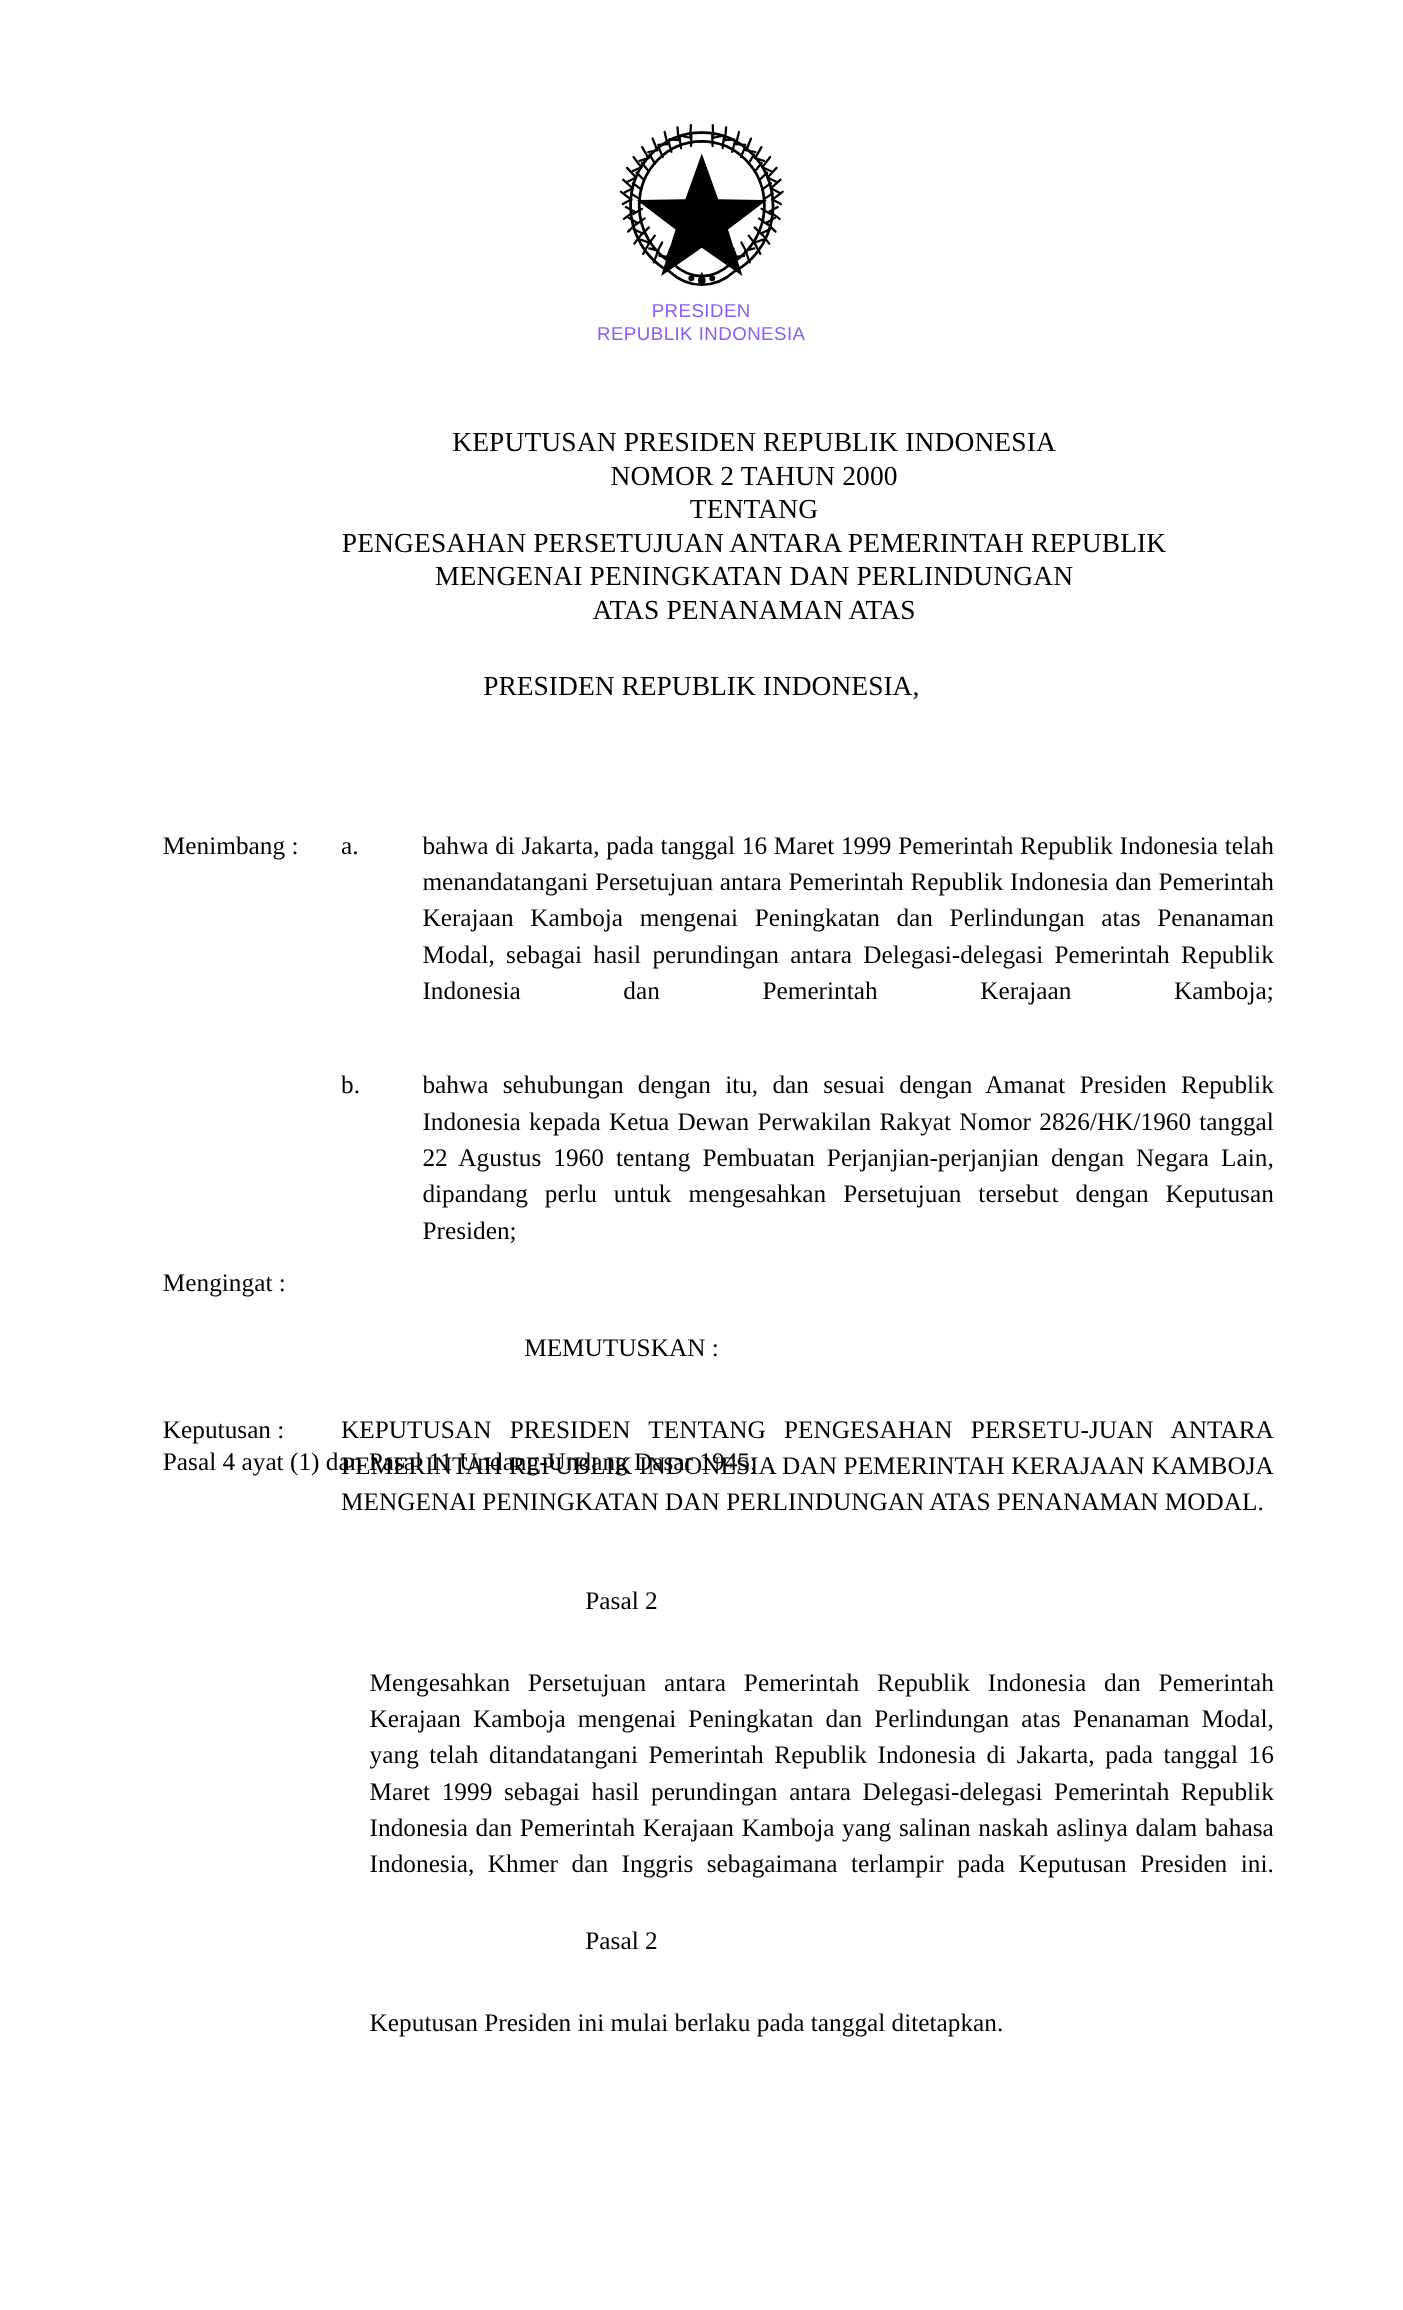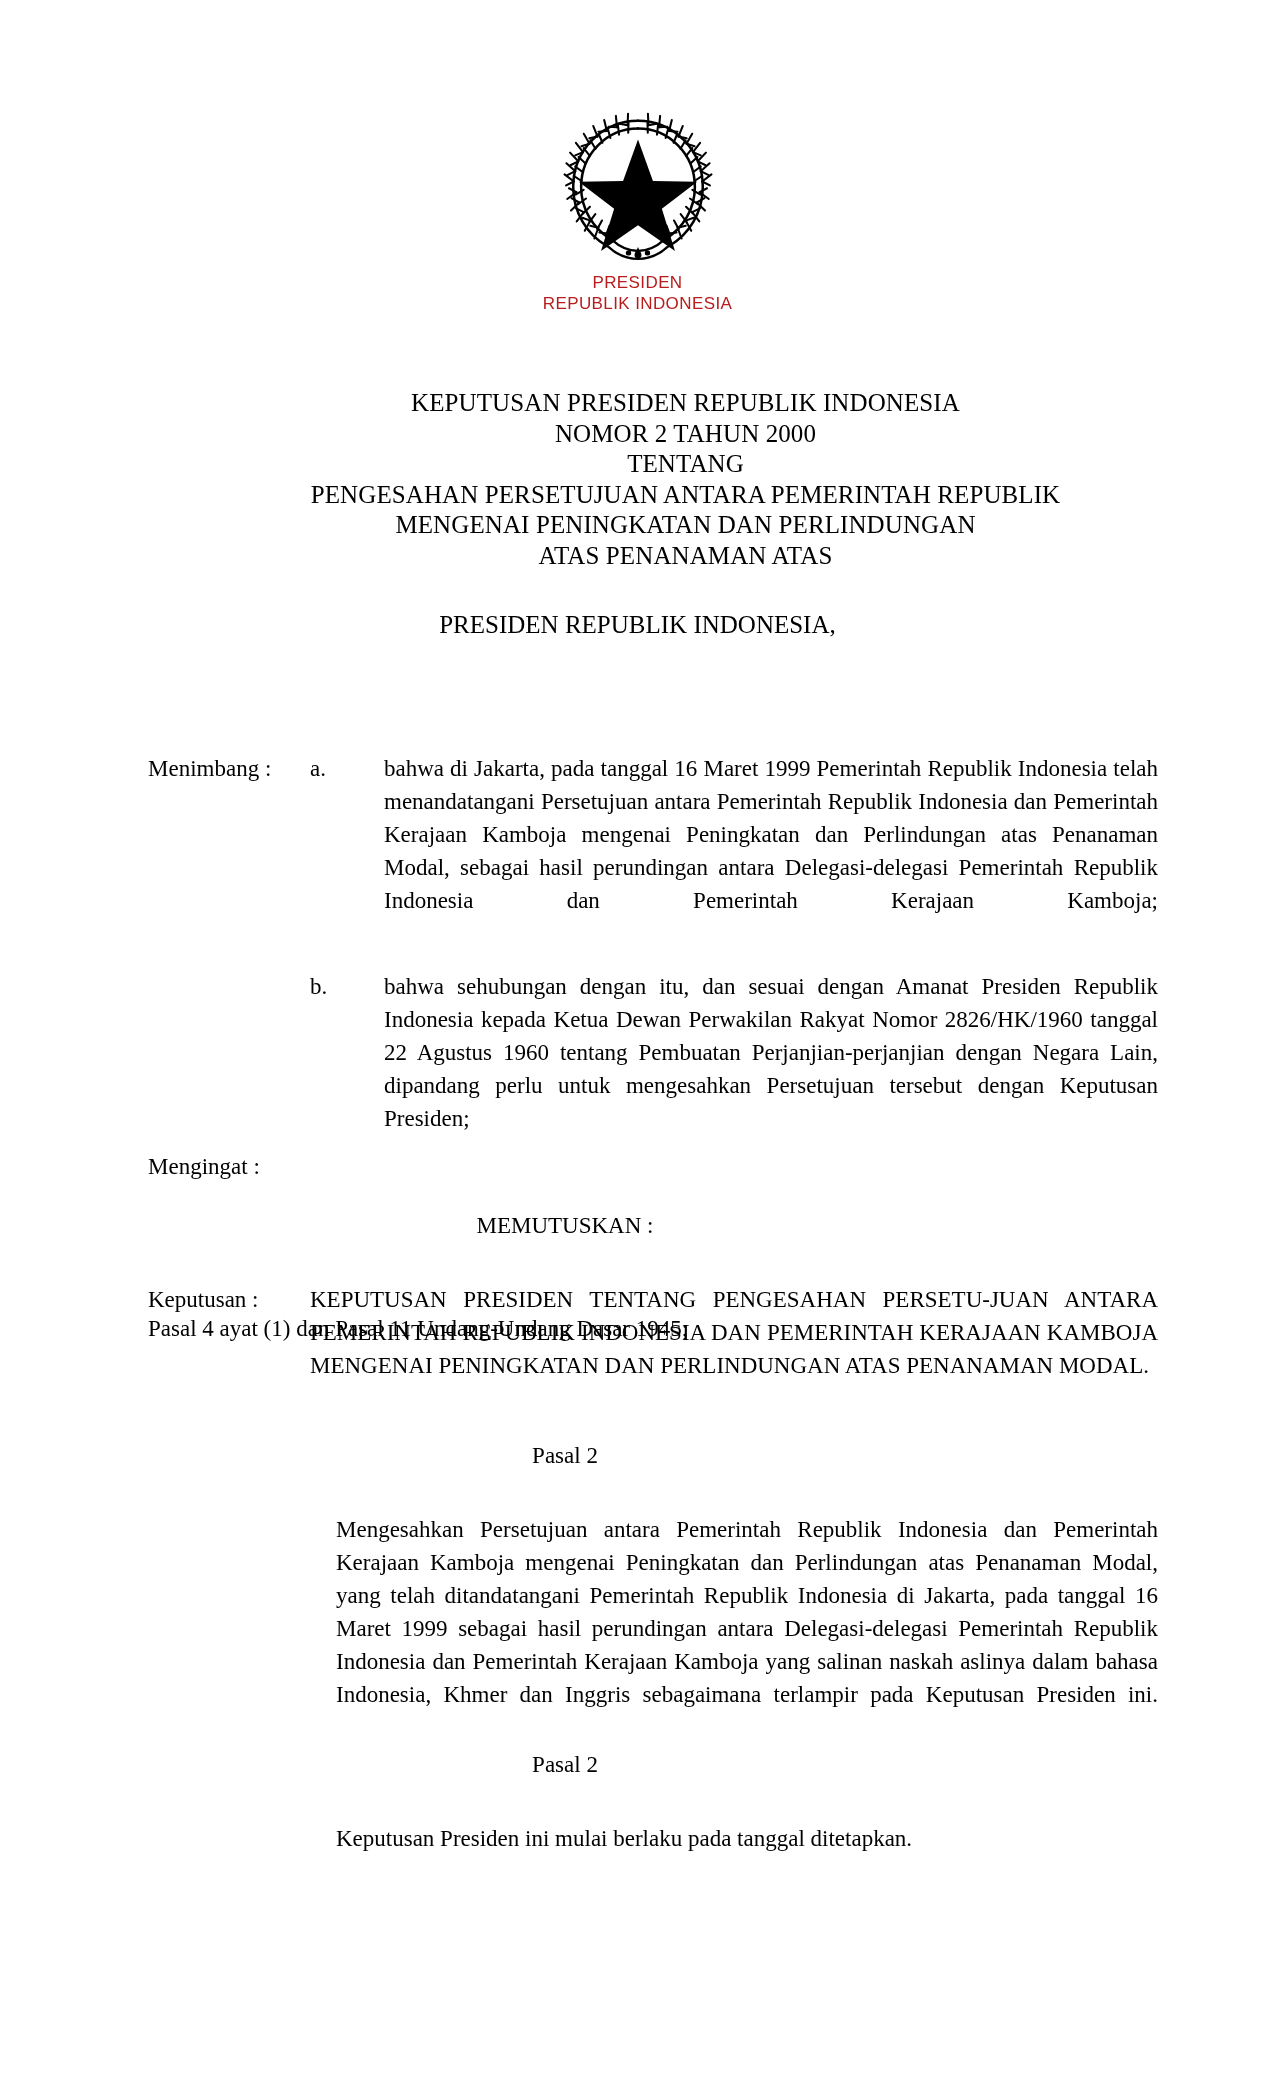--- a/index.html
+++ b/index.html
@@ -37,21 +37,21 @@
     margin: 0 auto;
     width: 160px;
     height: 158px;
   }
   .emblem-caption {
     margin-top: 6px;
     font-family: "Liberation Sans", sans-serif;
     font-size: 17px;
     line-height: 21px;
     letter-spacing: 0.4px;
-    color: #b91c1c;
+    color: #8b5cf6;
   }
 
   
   .title-block {
     position: absolute;
     left: 0;
     top: 388px;
     width: 1275px;
     text-align: center;
     padding-left: 48px;

